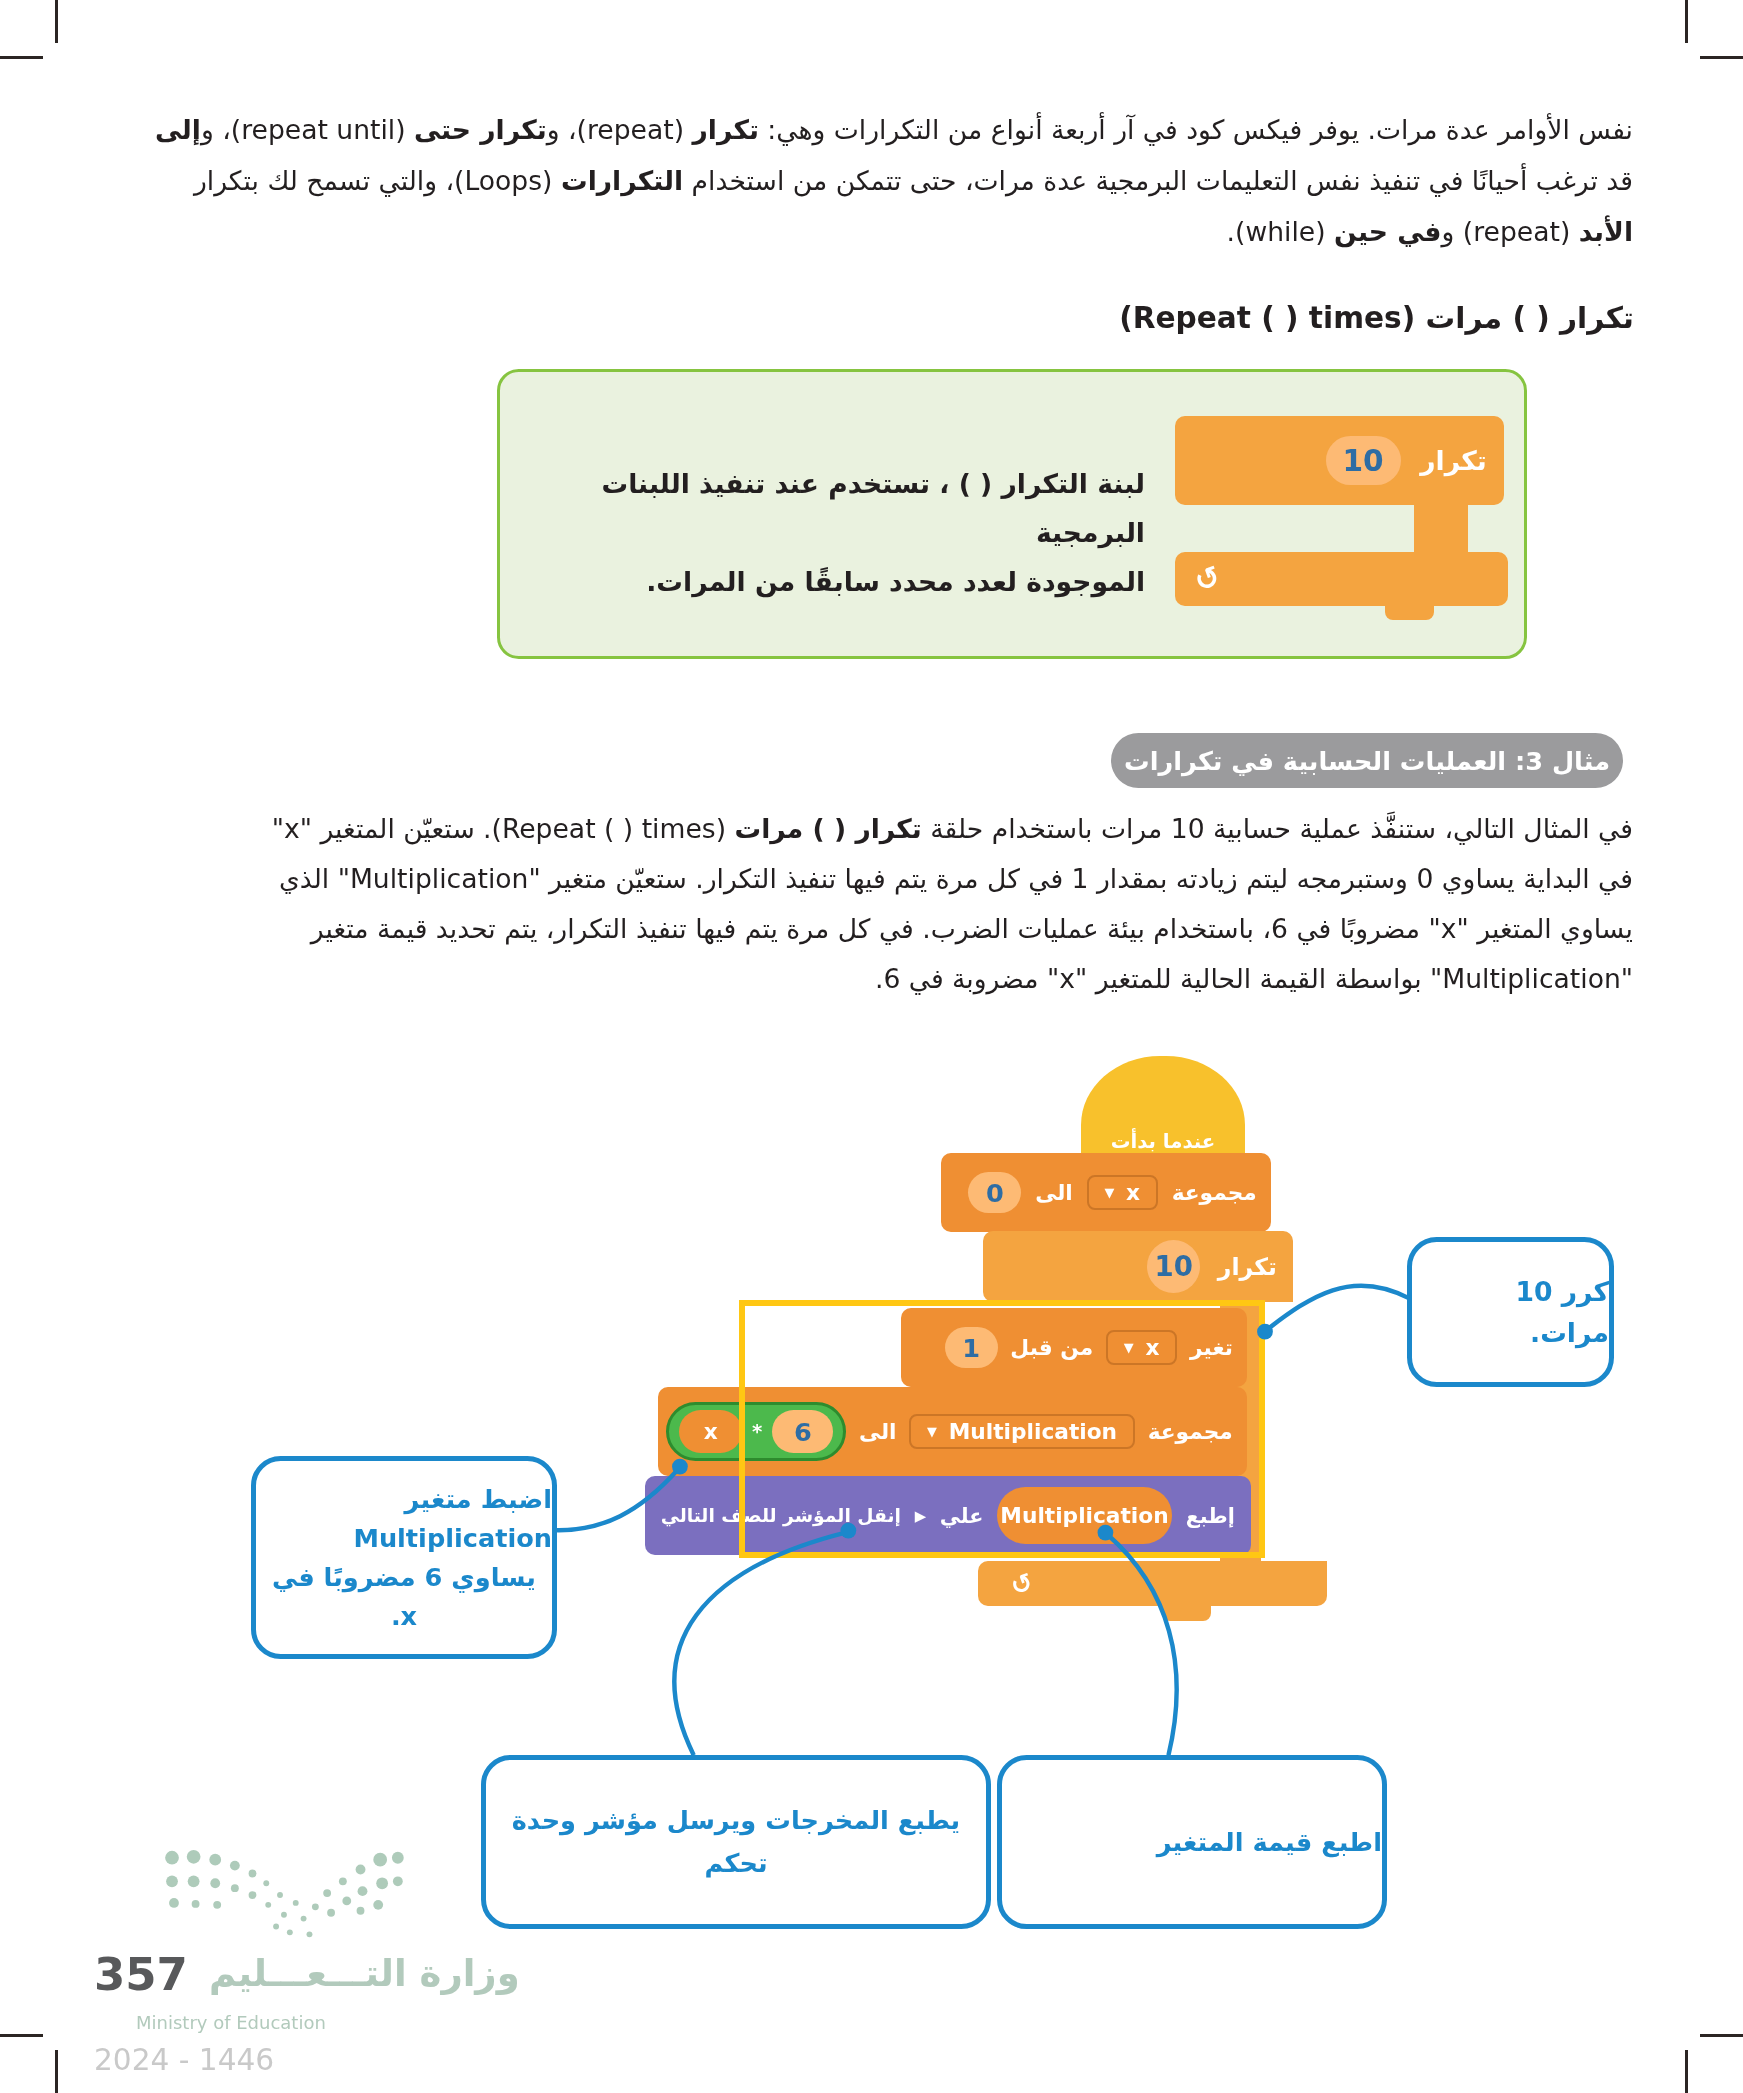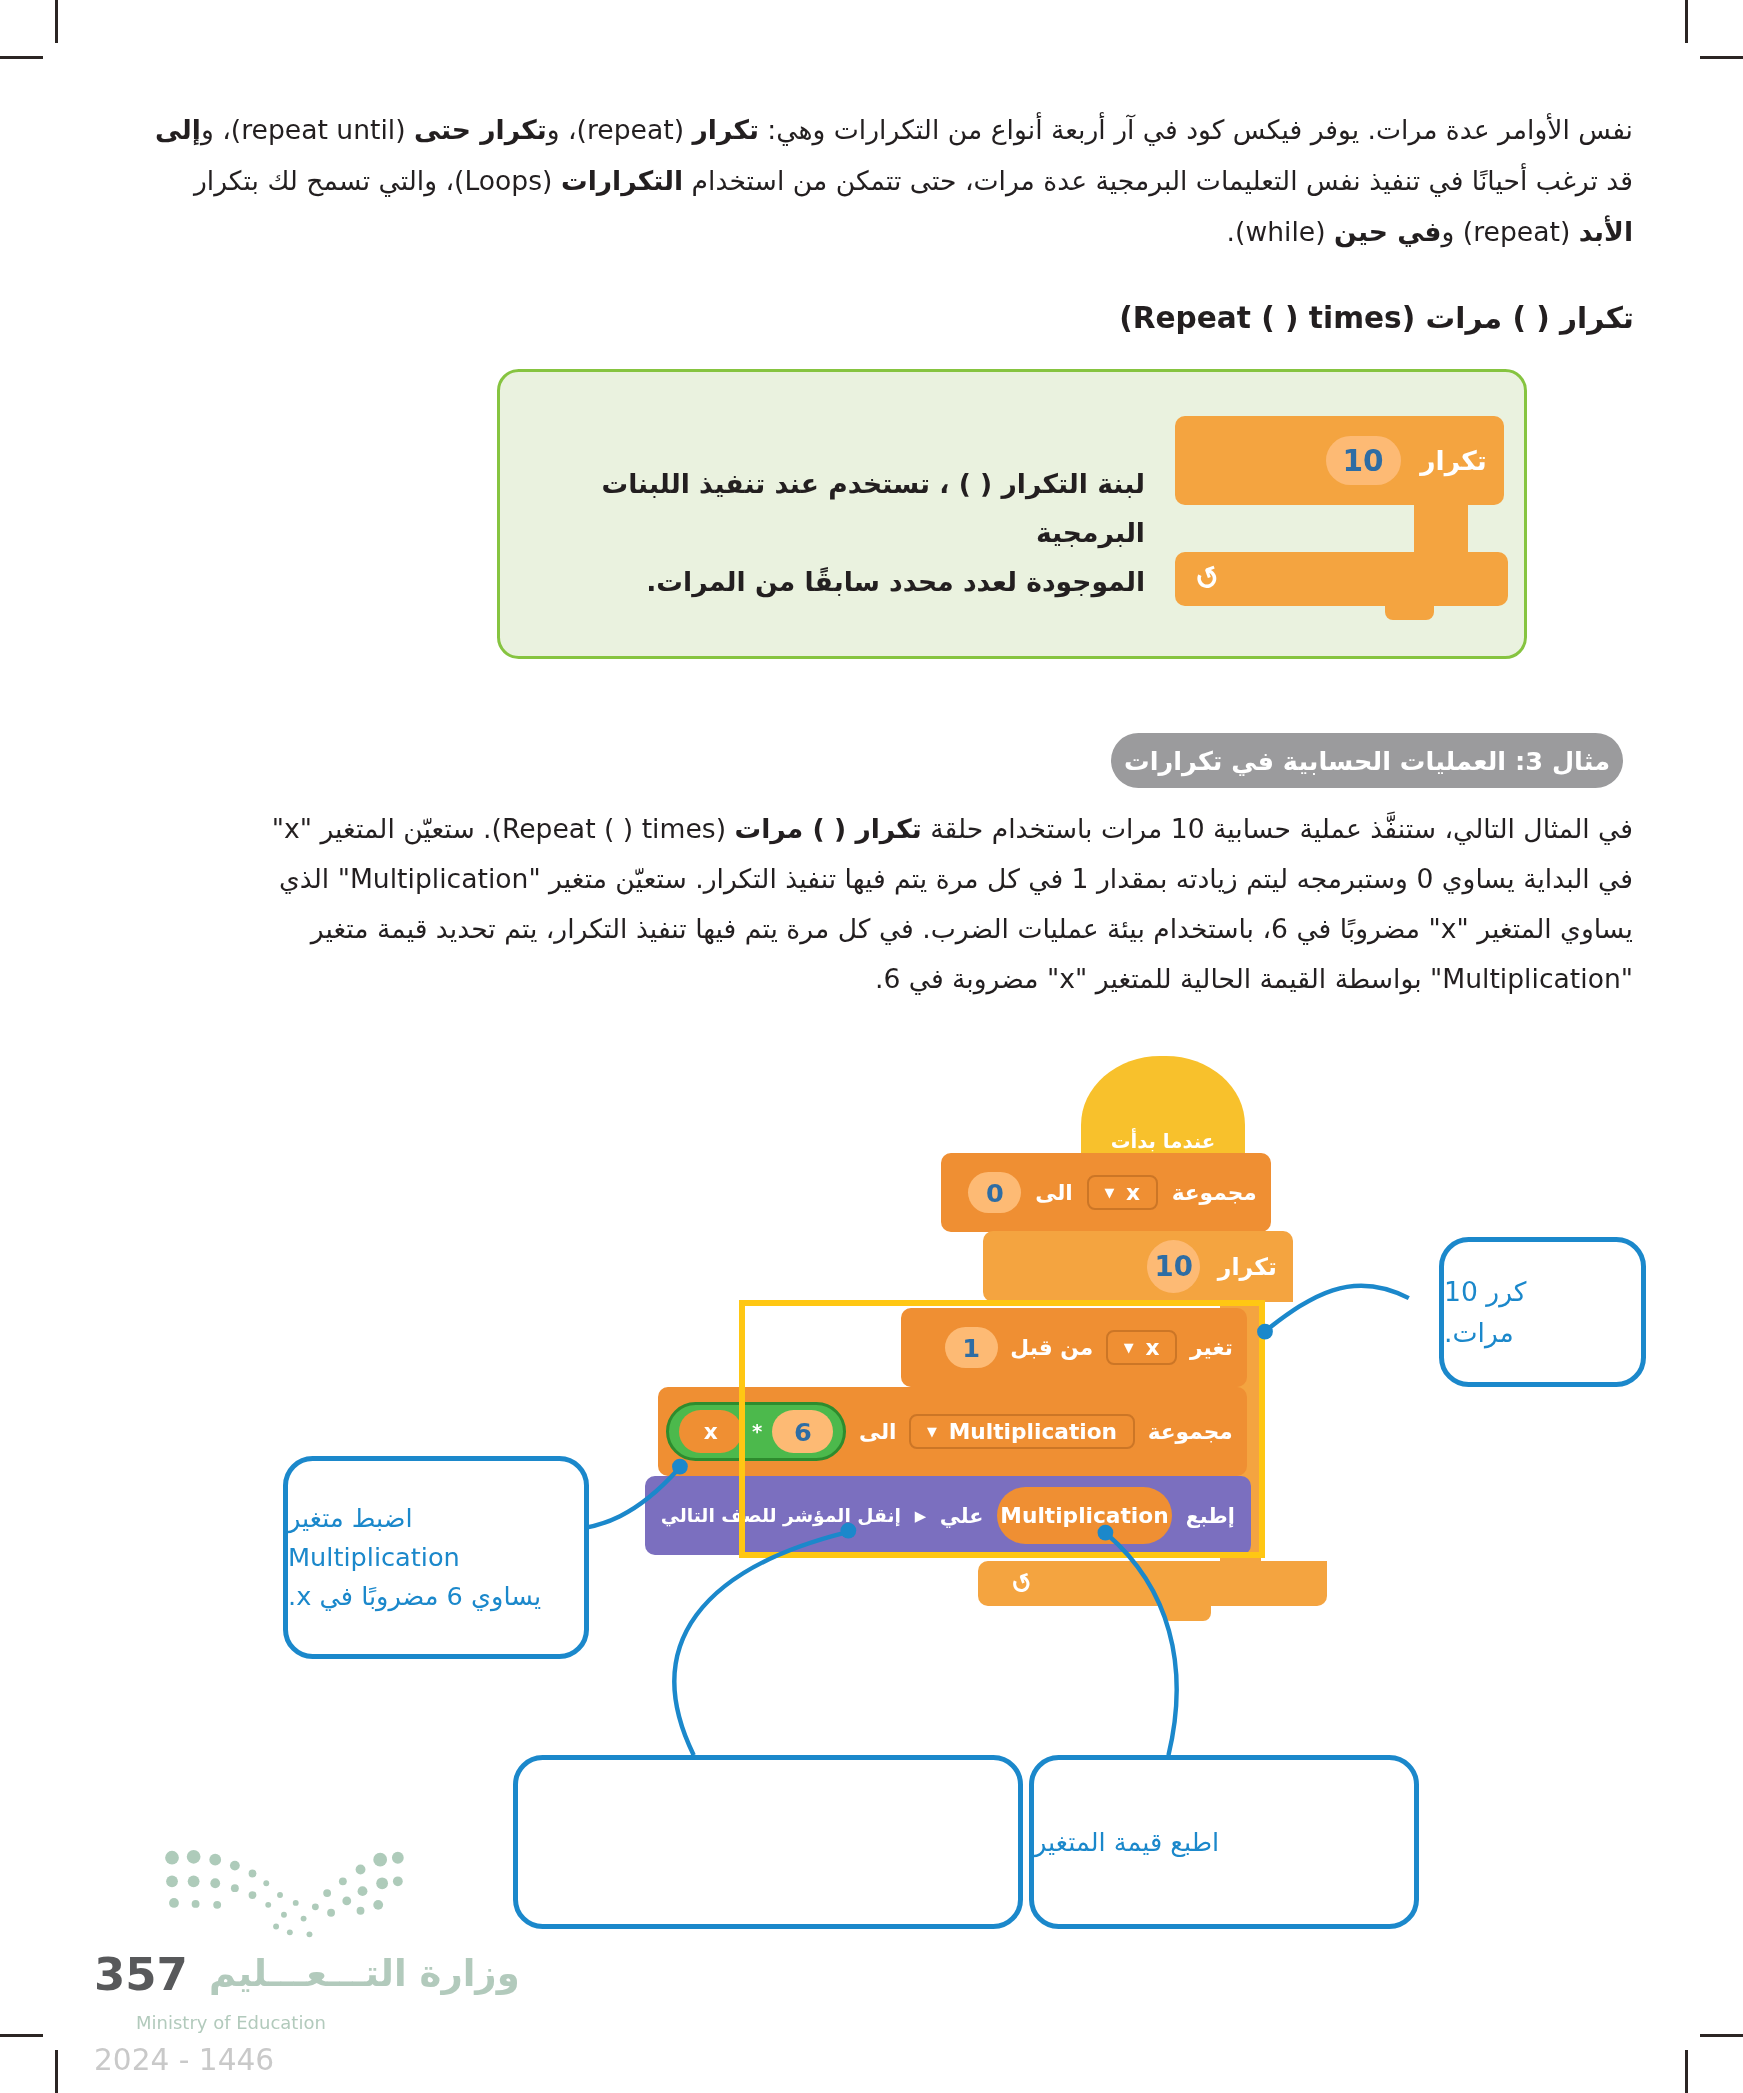--- a/index.html
+++ b/index.html
@@ -21,22 +21,22 @@
        direction:rtl;z-index:2;}
   .blk .lbl{white-space:nowrap;}
   .oval{background:#fdba74;border-radius:984px;color:var(--numBlue);font-weight:700;display:flex;
         align-items:center;justify-content:center;}
   .dd{display:inline-flex;direction:ltr;align-items:center;gap:11.8px;border:2px solid rgba(100,45,0,.25);
       border-radius:7.9px;padding:3px 15.8px;font-weight:700;}
   .dd .caret{font-size:12.8px;}
   .greenop{display:inline-flex;direction:ltr;align-items:center;gap:9.9px;background:var(--green);
            border:3px solid var(--greenDark);border-radius:984px;padding:4.9px 9.9px;}
   .callout{position:absolute;background:#fff;border:5.9px solid var(--blue);border-radius:29.6px;
-           color:var(--blue);font-weight:400;display:flex;flex-direction:column;align-items:flex-end;
-           justify-content:center;direction:rtl;text-align:center;z-index:7;font-size:26.6px;line-height:41px;margin-left:32px;}
+           color:var(--blue);font-weight:700;display:flex;flex-direction:column;align-items:flex-start;
+           justify-content:center;direction:rtl;text-align:center;z-index:7;font-size:26.6px;line-height:41px;}
   .hl{position:absolute;border:6.9px solid var(--highlight);z-index:5;}
   .leaders{position:absolute;left:0;top:0;z-index:6;pointer-events:none;}
   .foot{position:absolute;color:var(--logoGreen);}
 </style>
 </head>
 <body>
 
 <div class="page">
 
   <div class="mark" style="left:55px;top:0;width:3px;height:43px;"></div>
@@ -176,20 +176,21 @@
   <div class="callout" style="left:1407px;top:1237px;width:197px;height:140px;">
       <div>كرر 10</div>
       <div>مرات.</div>
     </div>
   <div class="callout" style="left:251px;top:1456px;width:296px;height:193px;font-size:25.6px;line-height:39px;">
       <div>اضبط متغير</div>
       <div>Multiplication</div>
       <div>يساوي 6 مضروبًا في x.</div>
     </div>
   <div class="callout" style="left:481px;top:1755px;width:500px;height:164px;font-size:25.6px;line-height:43px;">
+      <div>يطبع المخرجات ويرسل مؤشر وحدة تحكم</div>
     </div>
   <div class="callout" style="left:997px;top:1755px;width:380px;height:164px;font-size:25.6px;line-height:43px;">
       <div>اطبع قيمة المتغير</div>
     </div>
 
   <svg style="position:absolute;left:158px;top:1844px;" width="246" height="108" viewBox="0 0 250 110">
     <g fill="#aecbba">
       <circle cx="14" cy="14" r="7"></circle>
         <circle cx="36" cy="13" r="7"></circle>
         <circle cx="58" cy="16" r="6"></circle>

